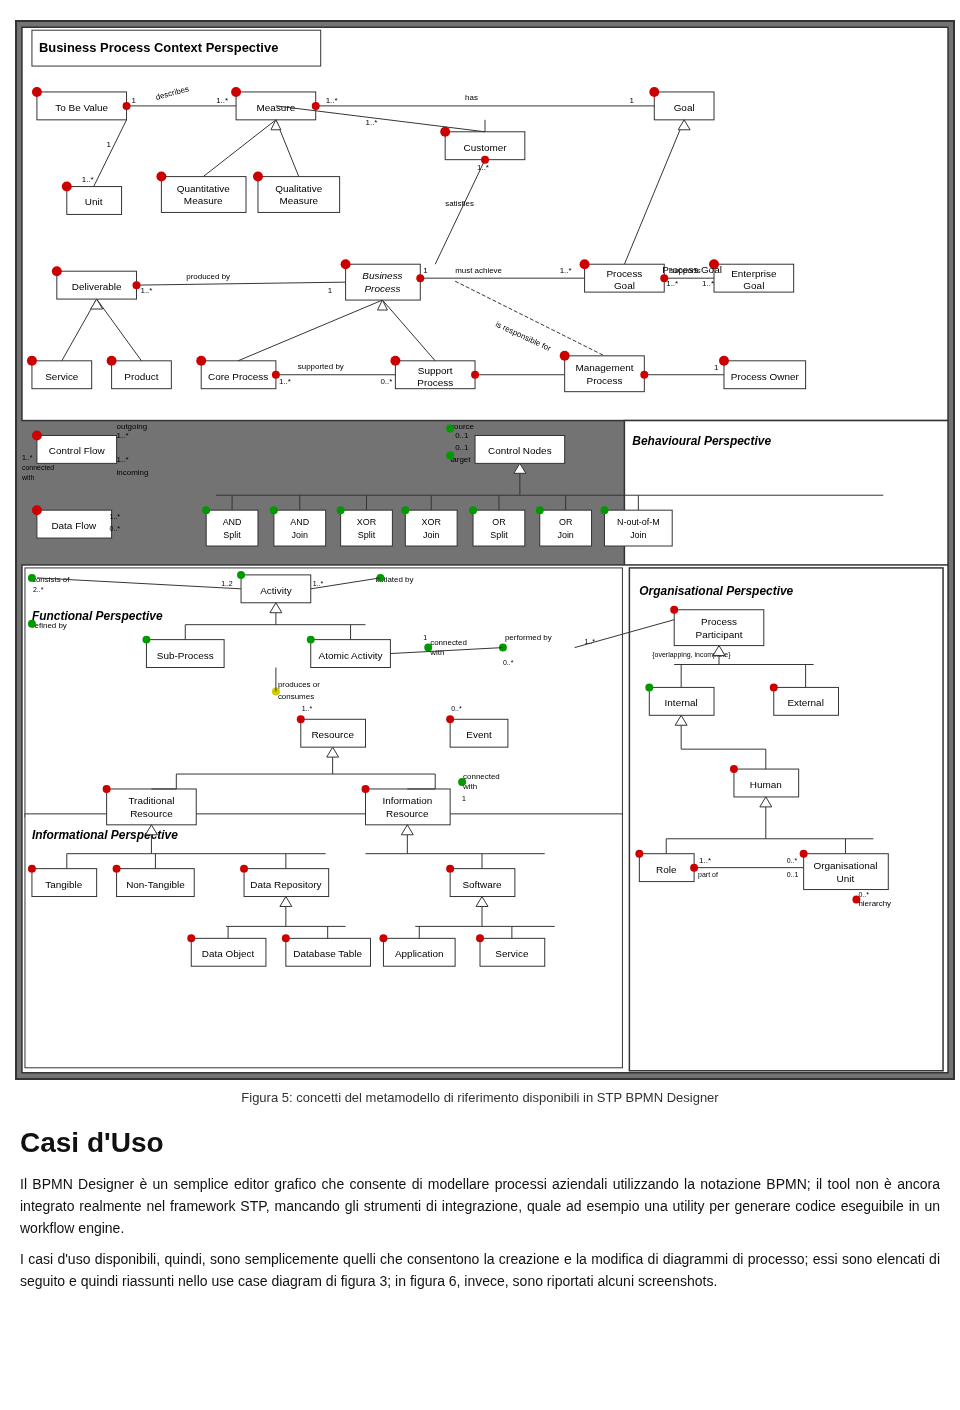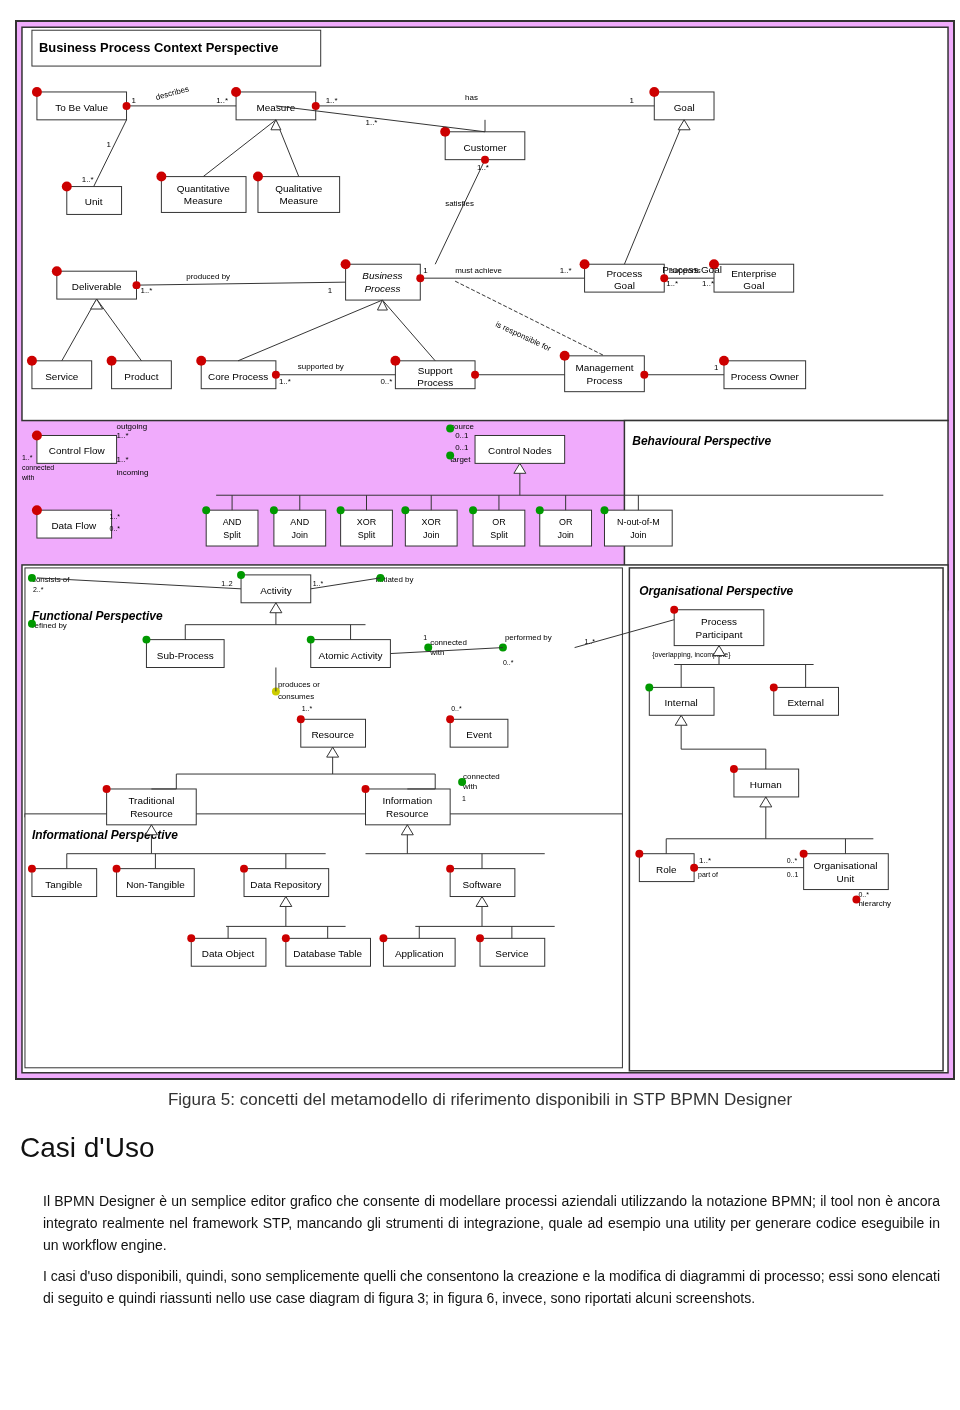--- a/index.html
+++ b/index.html
@@ -13,58 +13,57 @@
 
     .page-wrapper {
       width: 960px;
       padding: 10px;
     }
 
     
     .diagram-container {
       border: 2px solid #333;
       margin: 10px 5px;
-      background: #f0abfc;
+      background: #737373;
       position: relative;
       width: 940px;
       height: 1060px;
       overflow: hidden;
     }
 
     
     .diagram-svg {
       width: 100%;
       height: 100%;
     }
 
     
     .figure-caption {
       text-align: center;
-      font-size: 17px;
+      font-size: 13px;
       margin: 8px 0 16px 0;
       color: #333;
     }
 
     
     .text-section {
       padding: 0 10px;
       line-height: 1.55;
     }
 
     .section-title {
       font-size: 28px;
-      font-weight: normal;
-      margin-bottom: 22px;
+      font-weight: bold;
+      margin-bottom: 10px;
       font-family: Arial, sans-serif;
     }
 
     .section-body {
       font-size: 14px;
       text-align: justify;
-      margin-left: 23px;
     }
 
     .section-body p {
       margin-bottom: 10px;
     }
   </style>
 </head>
 <body>
 
 <div class="page-wrapper">

